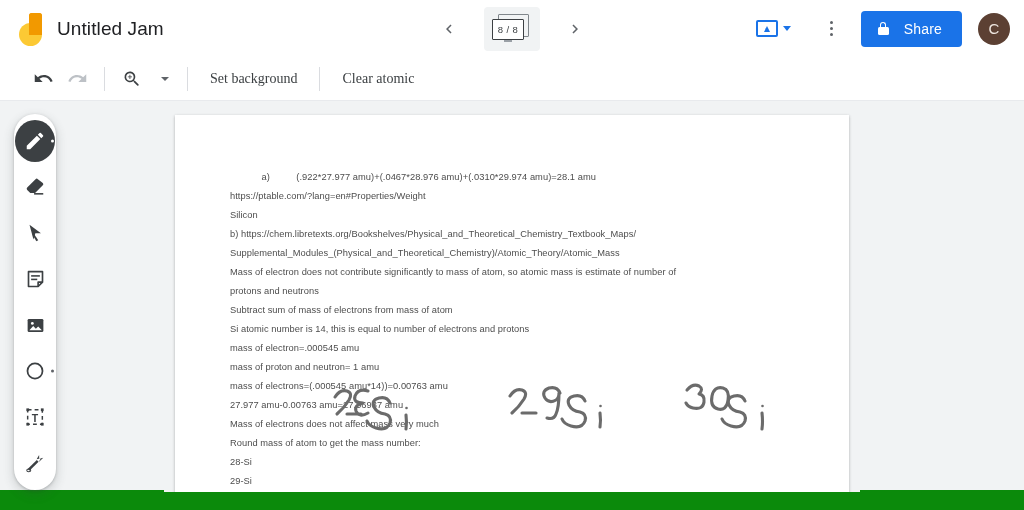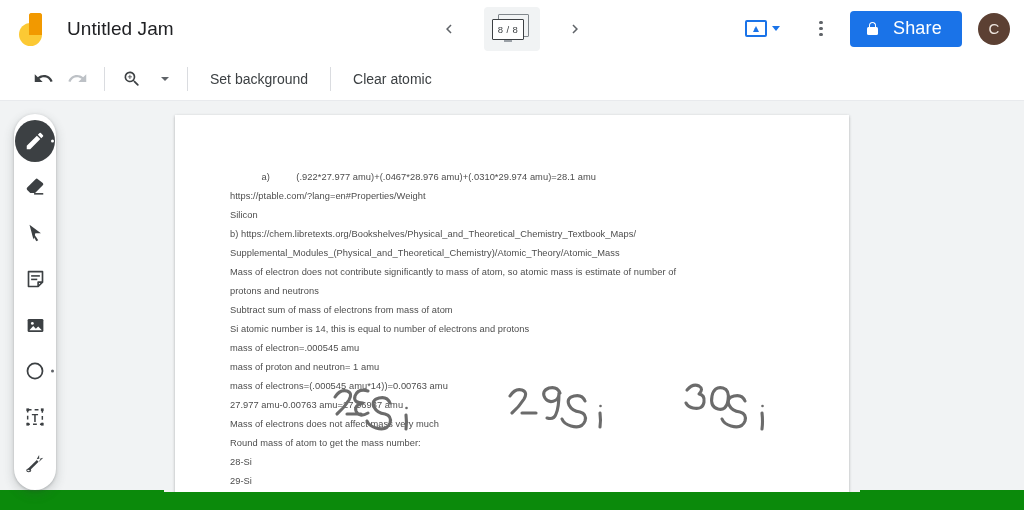--- a/index.html
+++ b/index.html
@@ -40,21 +40,21 @@
     background: #fcc934;
     border-radius: 50%;
   }
   .jam-logo .bar-top {
     position: absolute; left: 13px; top: 1px;
     width: 13px; height: 13px;
     background: #f29900;
     border-radius: 3px 3px 0 0;
   }
   .doc-title {
-    margin-left: 17px;
+    margin-left: 7px;
     font-size: 19px;
     color: #202124;
     letter-spacing: 0.1px;
     white-space: nowrap;
   }
 
   .frame-nav {
     position: absolute; left: 0; right: 0; top: 0;
     height: 57px;
     display: flex; align-items: center; justify-content: center;
@@ -154,21 +154,21 @@
     border-radius: 50%;
     cursor: pointer;
   }
   .kebab i { width: 3.4px; height: 3.4px; border-radius: 50%; background: #5f6368; display: block; }
   .share-btn {
     display: flex; align-items: center; gap: 15px;
     height: 36px; padding: 0 20px 0 17px;
     background: #1a73e8;
     color: #ffffff;
     border: none; border-radius: 4px;
-    font-size: 18px;
+    font-size: 14px;
     font-family: "Liberation Sans", sans-serif;
     letter-spacing: 0.2px;
     cursor: pointer;
   }
   .lock-ico {
     width: 11px; height: 13px;
     position: relative; display: inline-block;
   }
   .lock-ico .body {
     position: absolute; left: 0; bottom: 0;
@@ -194,21 +194,21 @@
     cursor: pointer;
     flex: none;
   }
 
   
   .toolbar2 {
     position: absolute; left: 0; top: 57px;
     width: 1024px; height: 44px;
     background: #ffffff;
     border-bottom: 1px solid #e8eaed;
-    display: flex; align-items: center;
+    display: flex; align-items: center; font-family: Liberation Serif, serif;
   }
   .tb-icon-btn {
     width: 34px; height: 34px;
     display: flex; align-items: center; justify-content: center;
     border-radius: 50%;
     cursor: pointer;
     flex: none;
   }
   .tb-divider {
     width: 1px; height: 24px;

